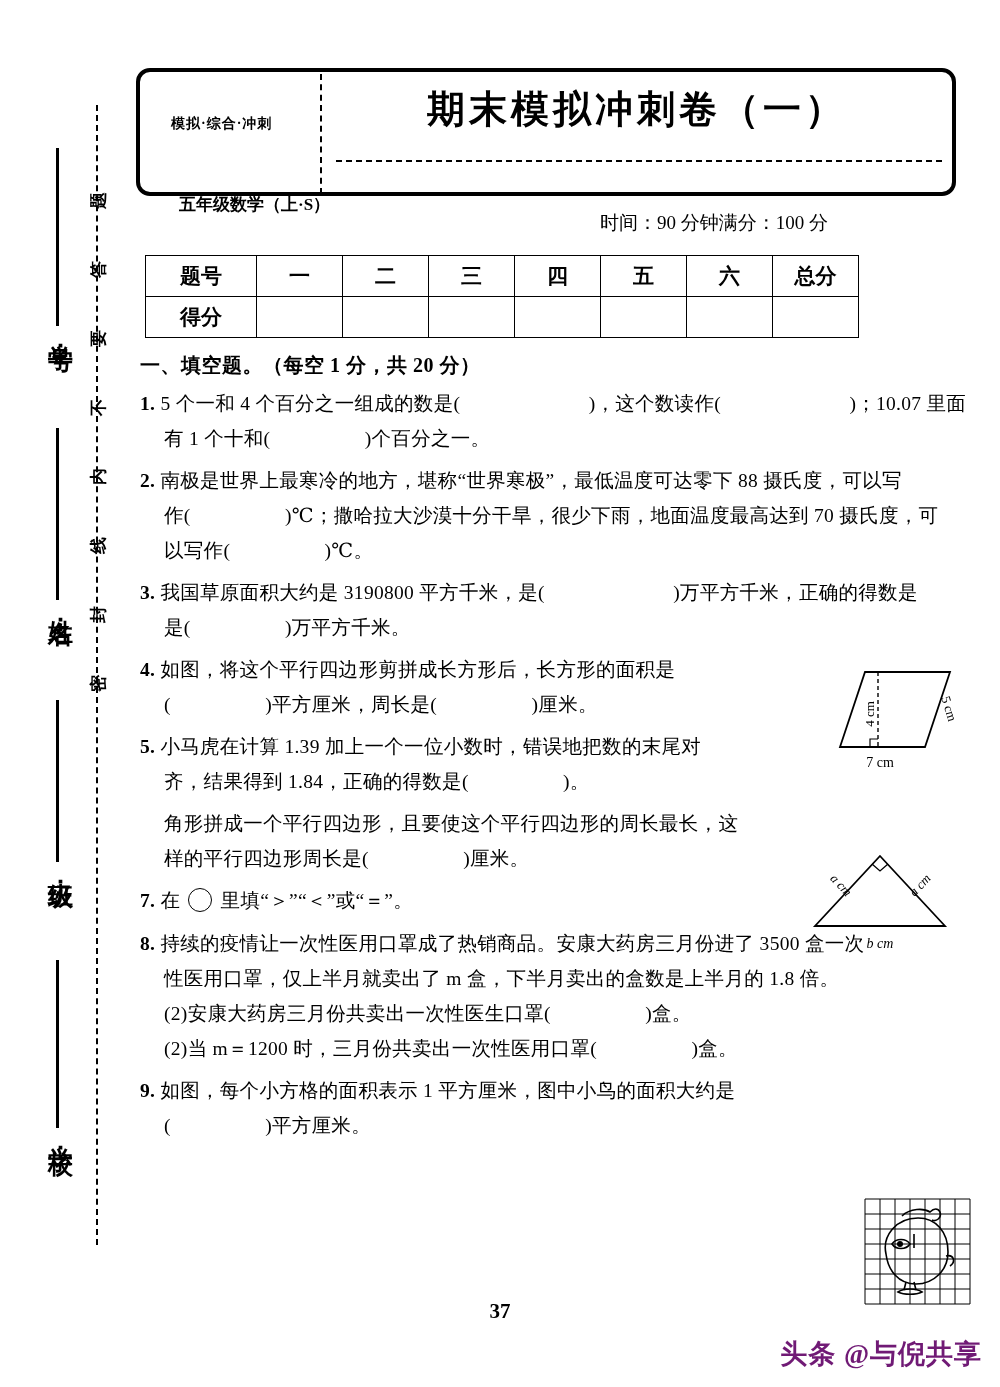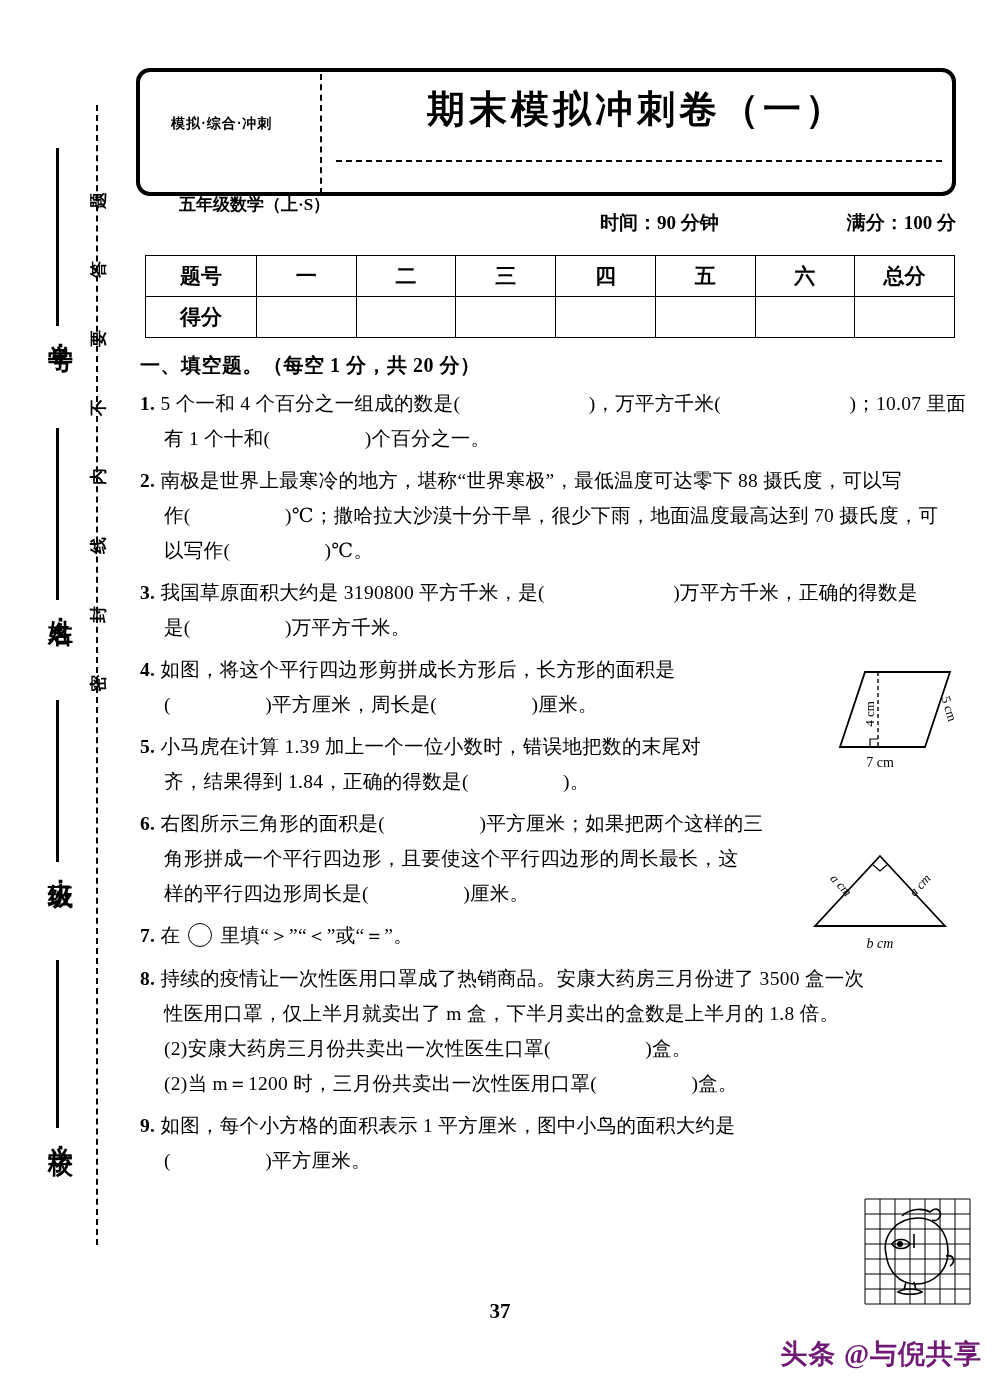--- a/index.html
+++ b/index.html
@@ -116,30 +116,29 @@
     height: 0;
     border-top: 2px dashed #000;
   }
 
   
   .meta-line {
     position: absolute;
     left: 600px; top: 210px;
     width: 356px;
     font-size: 19px;
-    font-weight: bold;
+    font-weight: normal;
     display: flex;
-    justify-content: space-between;
   }
 
   
   .score-table {
     position: absolute;
     left: 145px; top: 255px;
-    width: 810px;
+    width: 714px;
     border-collapse: collapse;
     table-layout: fixed;
   }
   .score-table td {
     border: 1.6px solid #000;
     height: 38px;
     text-align: center;
     vertical-align: middle;
     font-size: 21px;
     font-weight: bold;
@@ -286,21 +285,21 @@
 
 <div class="section-head">一、填空题。（每空 1 分，共 20 分）</div>
 
 <div class="qlist">
 
   <div class="q">
     <div class="q-line">
       <span class="q-num">1.</span>
       <span>5 个一和 4 个百分之一组成的数是(</span>
       <span class="blank-l"></span>
-      <span>)，万平方千米(</span>
+      <span>)，这个数读作(</span>
       <span class="blank-l"></span>
       <span>)；10.07 里面</span>
     </div>
     <div class="q-line indent">
       <span>有 1 个十和(</span>
       <span class="blank-m"></span>
       <span>)个百分之一。</span>
     </div>
   </div>
 
@@ -355,26 +354,20 @@
       <span>小马虎在计算 1.39 加上一个一位小数时，错误地把数的末尾对</span>
     </div>
     <div class="q-line indent">
       <span>齐，结果得到 1.84，正确的得数是(</span>
       <span class="blank-m"></span>
       <span>)。</span>
     </div>
   </div>
 
   <div class="q">
-    <div class="q-line">
-      <span class="q-num">6.</span>
-      <span>右图所示三角形的面积是(</span>
-      <span class="blank-m"></span>
-      <span>)平方厘米；如果把两个这样的三</span>
-    </div>
     <div class="q-line indent">
       <span>角形拼成一个平行四边形，且要使这个平行四边形的周长最长，这</span>
     </div>
     <div class="q-line indent">
       <span>样的平行四边形周长是(</span>
       <span class="blank-m"></span>
       <span>)厘米。</span>
     </div>
   </div>
 

